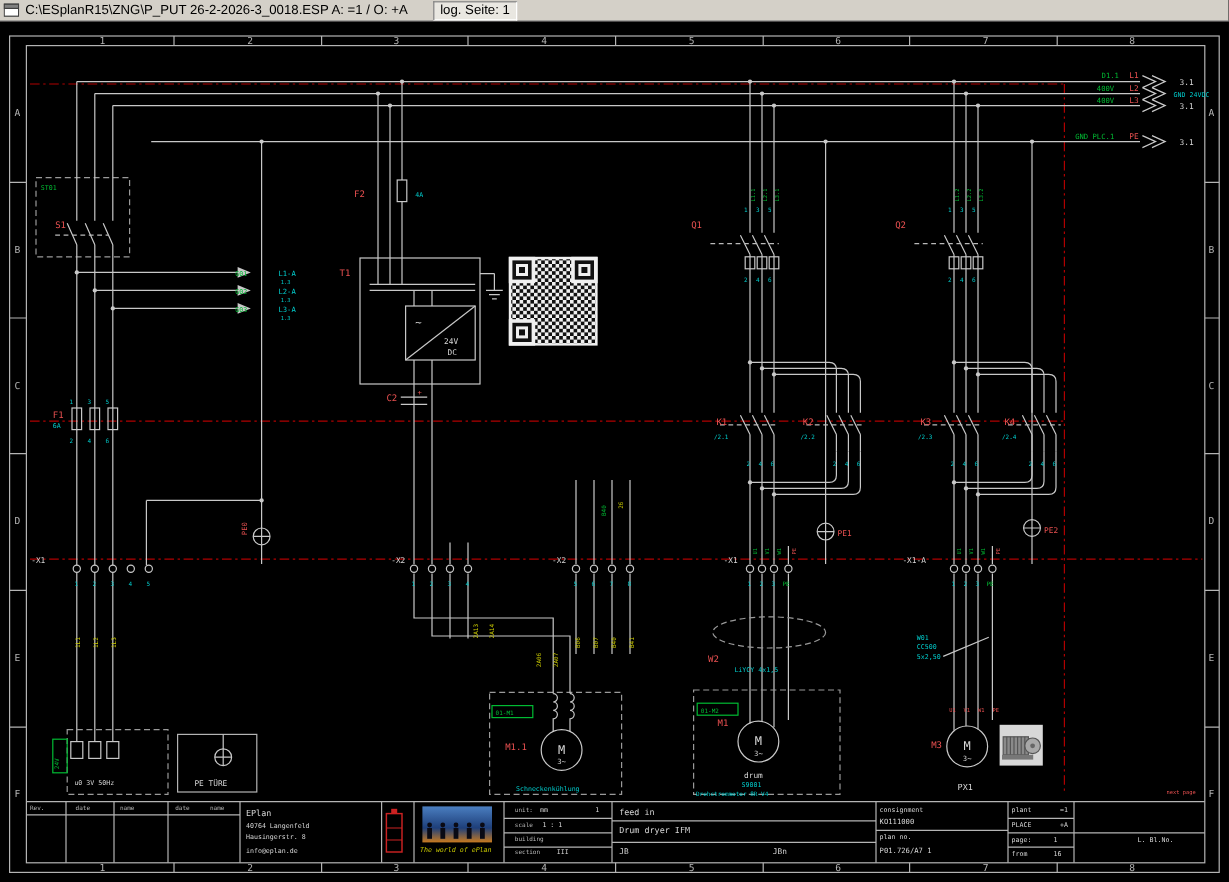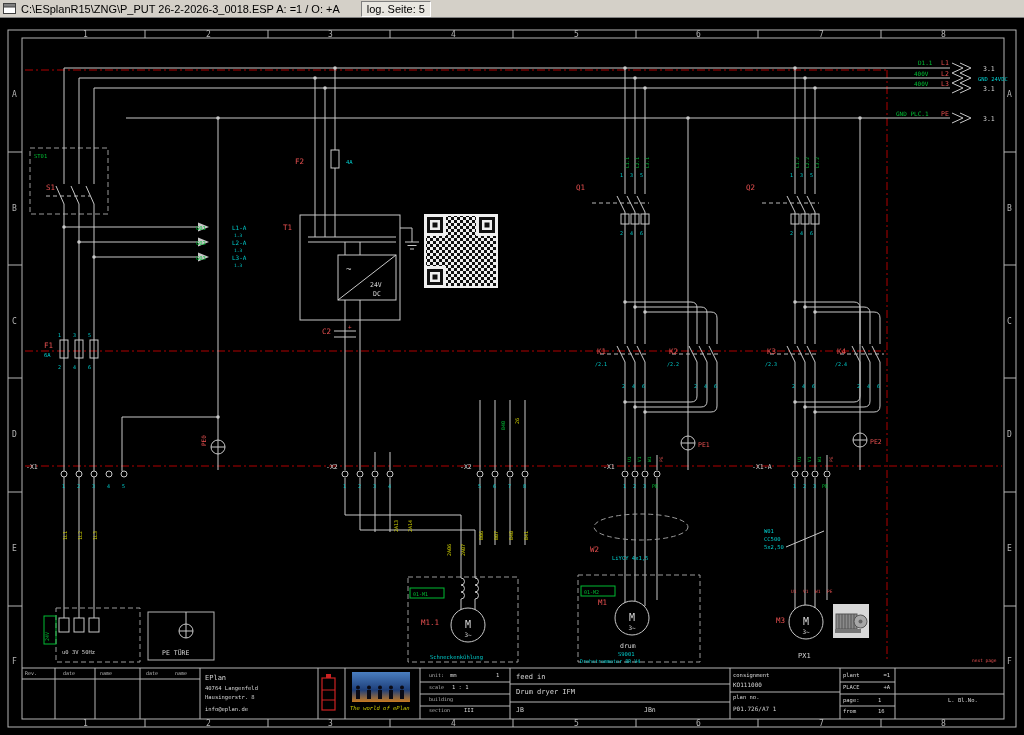--- a/index.html
+++ b/index.html
@@ -28,21 +28,21 @@
 <body>
 
 <div id="app">
 
   <div id="titlebar">
     <svg width="13" height="13">
       <rect x="0.5" y="1.5" width="12" height="10" fill="#fff" stroke="#404040"></rect>
       <rect x="0.5" y="1.5" width="12" height="3.5" fill="#808080" stroke="#404040"></rect>
     </svg>
     <span>C:\ESplanR15\ZNG\P_PUT 26-2-2026-3_0018.ESP A: =1 / O: +A</span>
-    <span class="badge">log. Seite: 5</span>
+    <span class="badge">log. Seite: 1</span>
   </div>
 
   <div id="canvas">
   <svg id="schematic" width="1024" height="717" viewBox="0 18 1024 717">
     <defs>
       <pattern id="qrp" width="6" height="6" patternUnits="userSpaceOnUse">
         <rect width="6" height="6" fill="#f0f0f0"></rect>
         <rect width="3" height="3" fill="#111"></rect>
         <rect x="3" y="3" width="3" height="3" fill="#111"></rect>
       </pattern>

